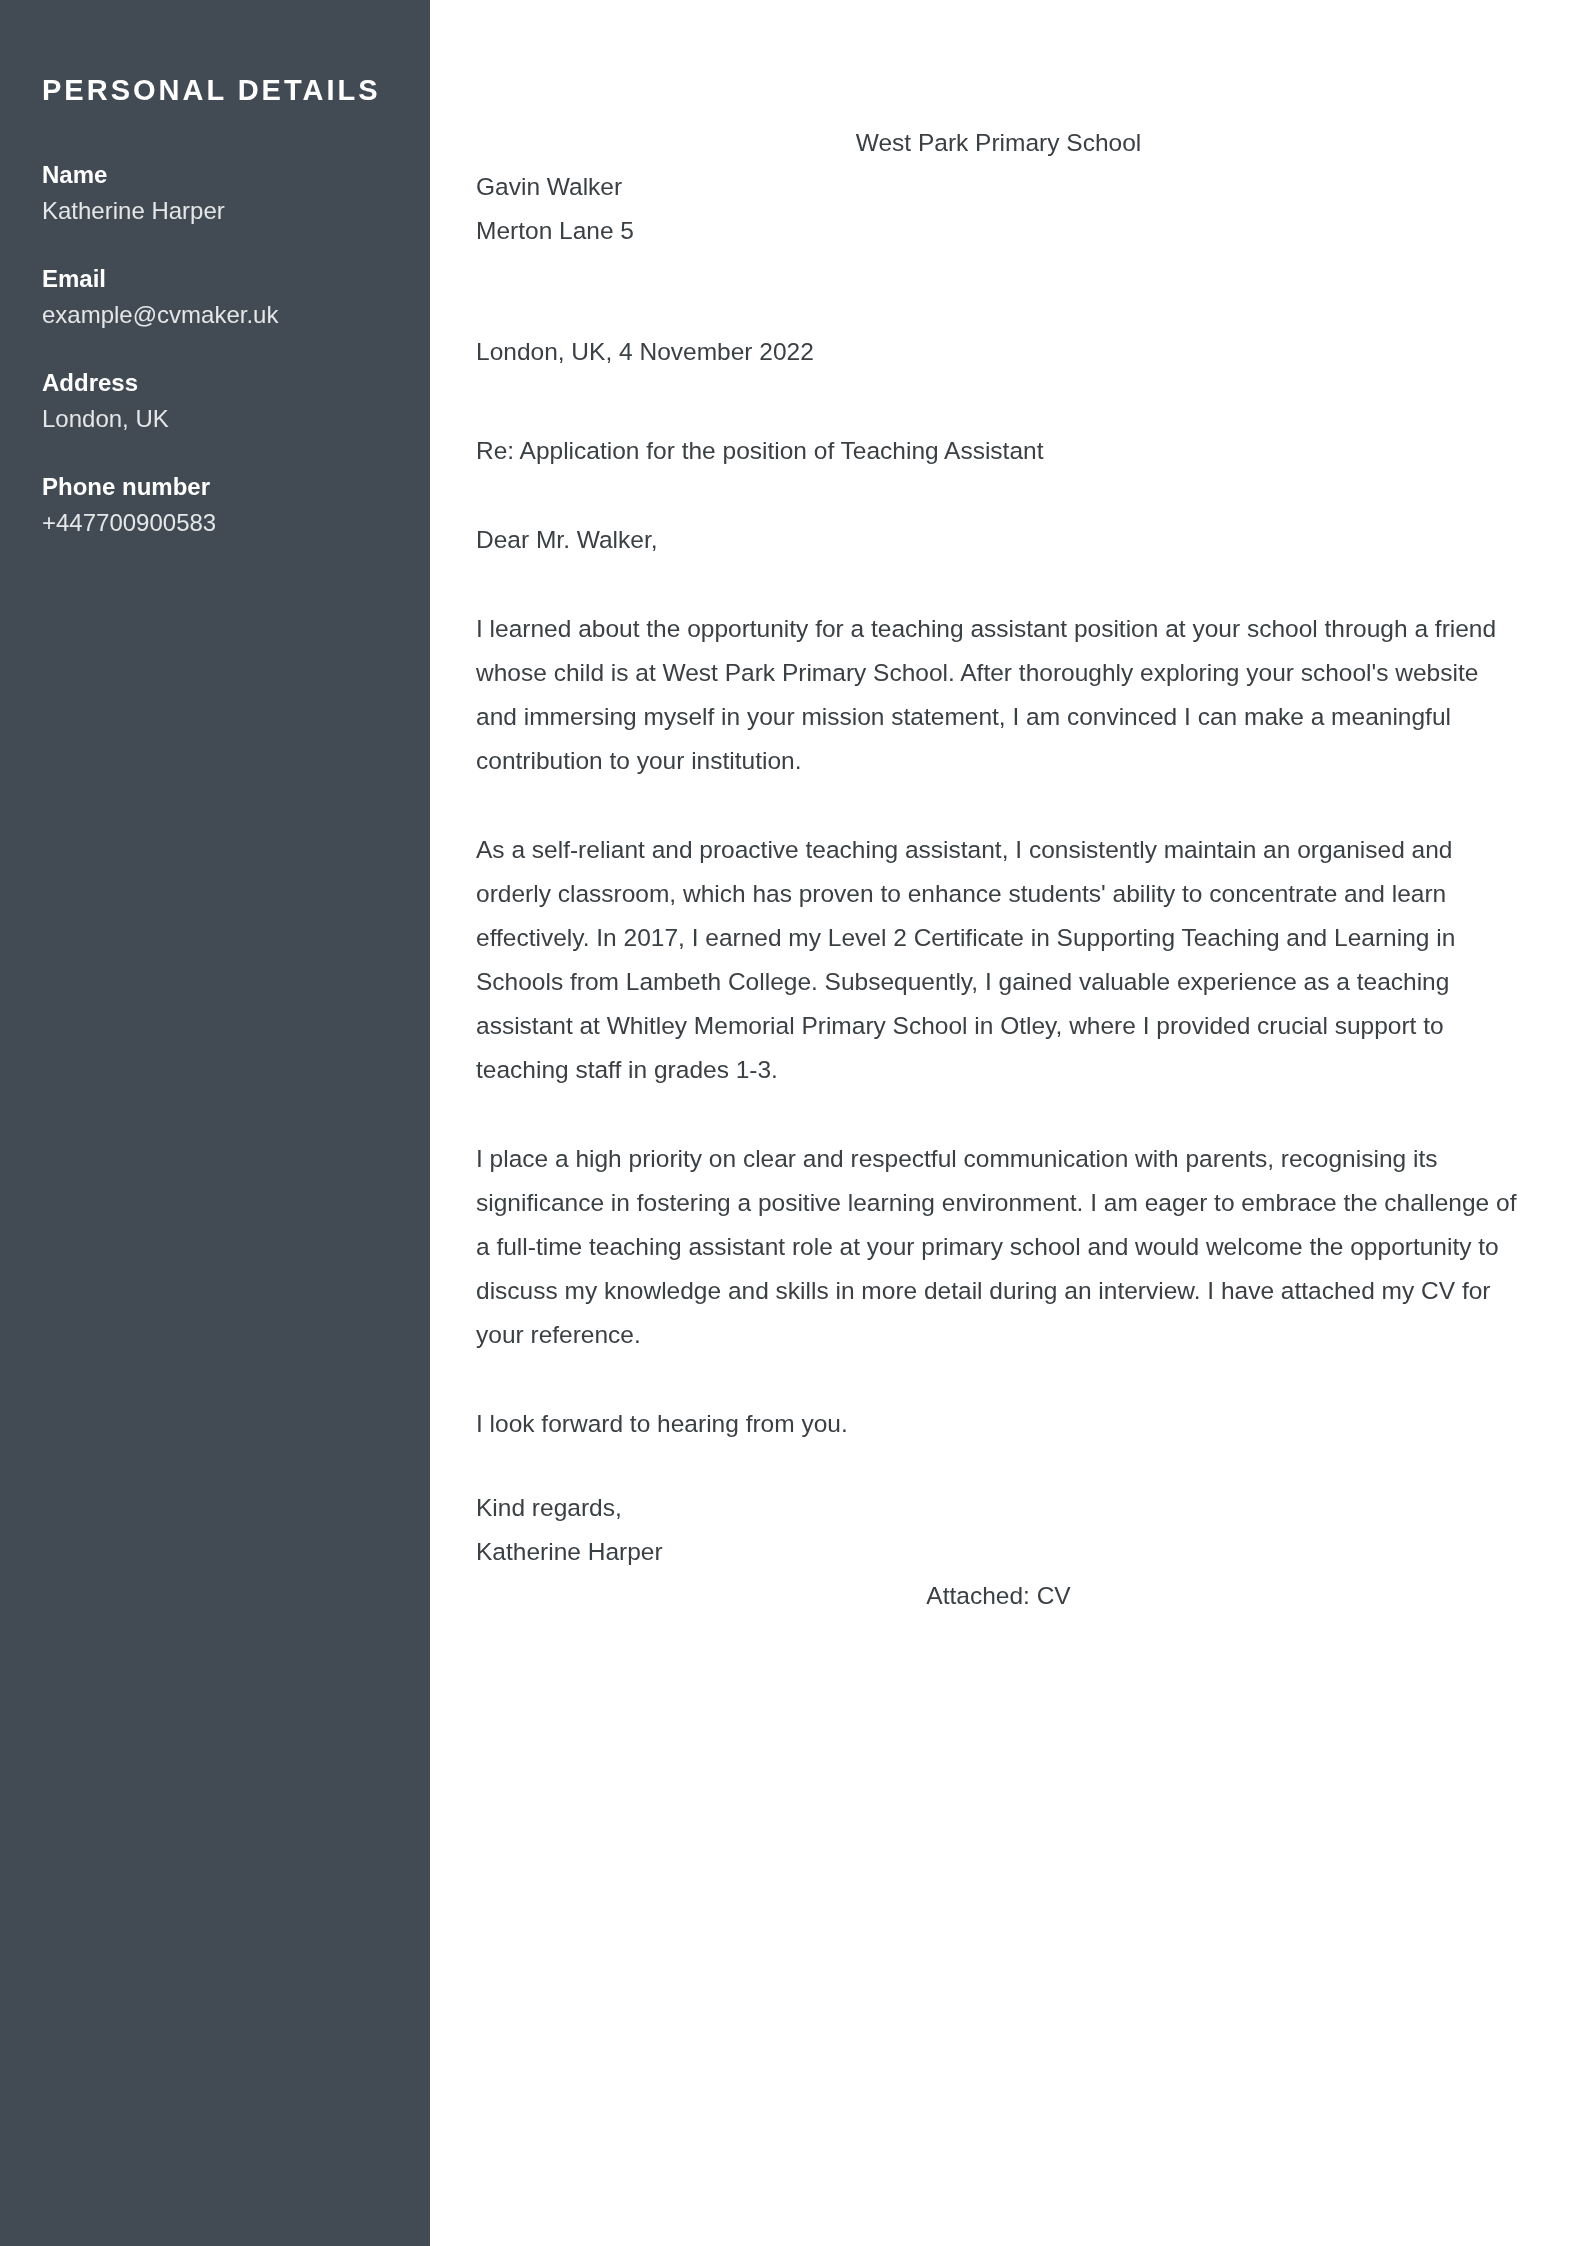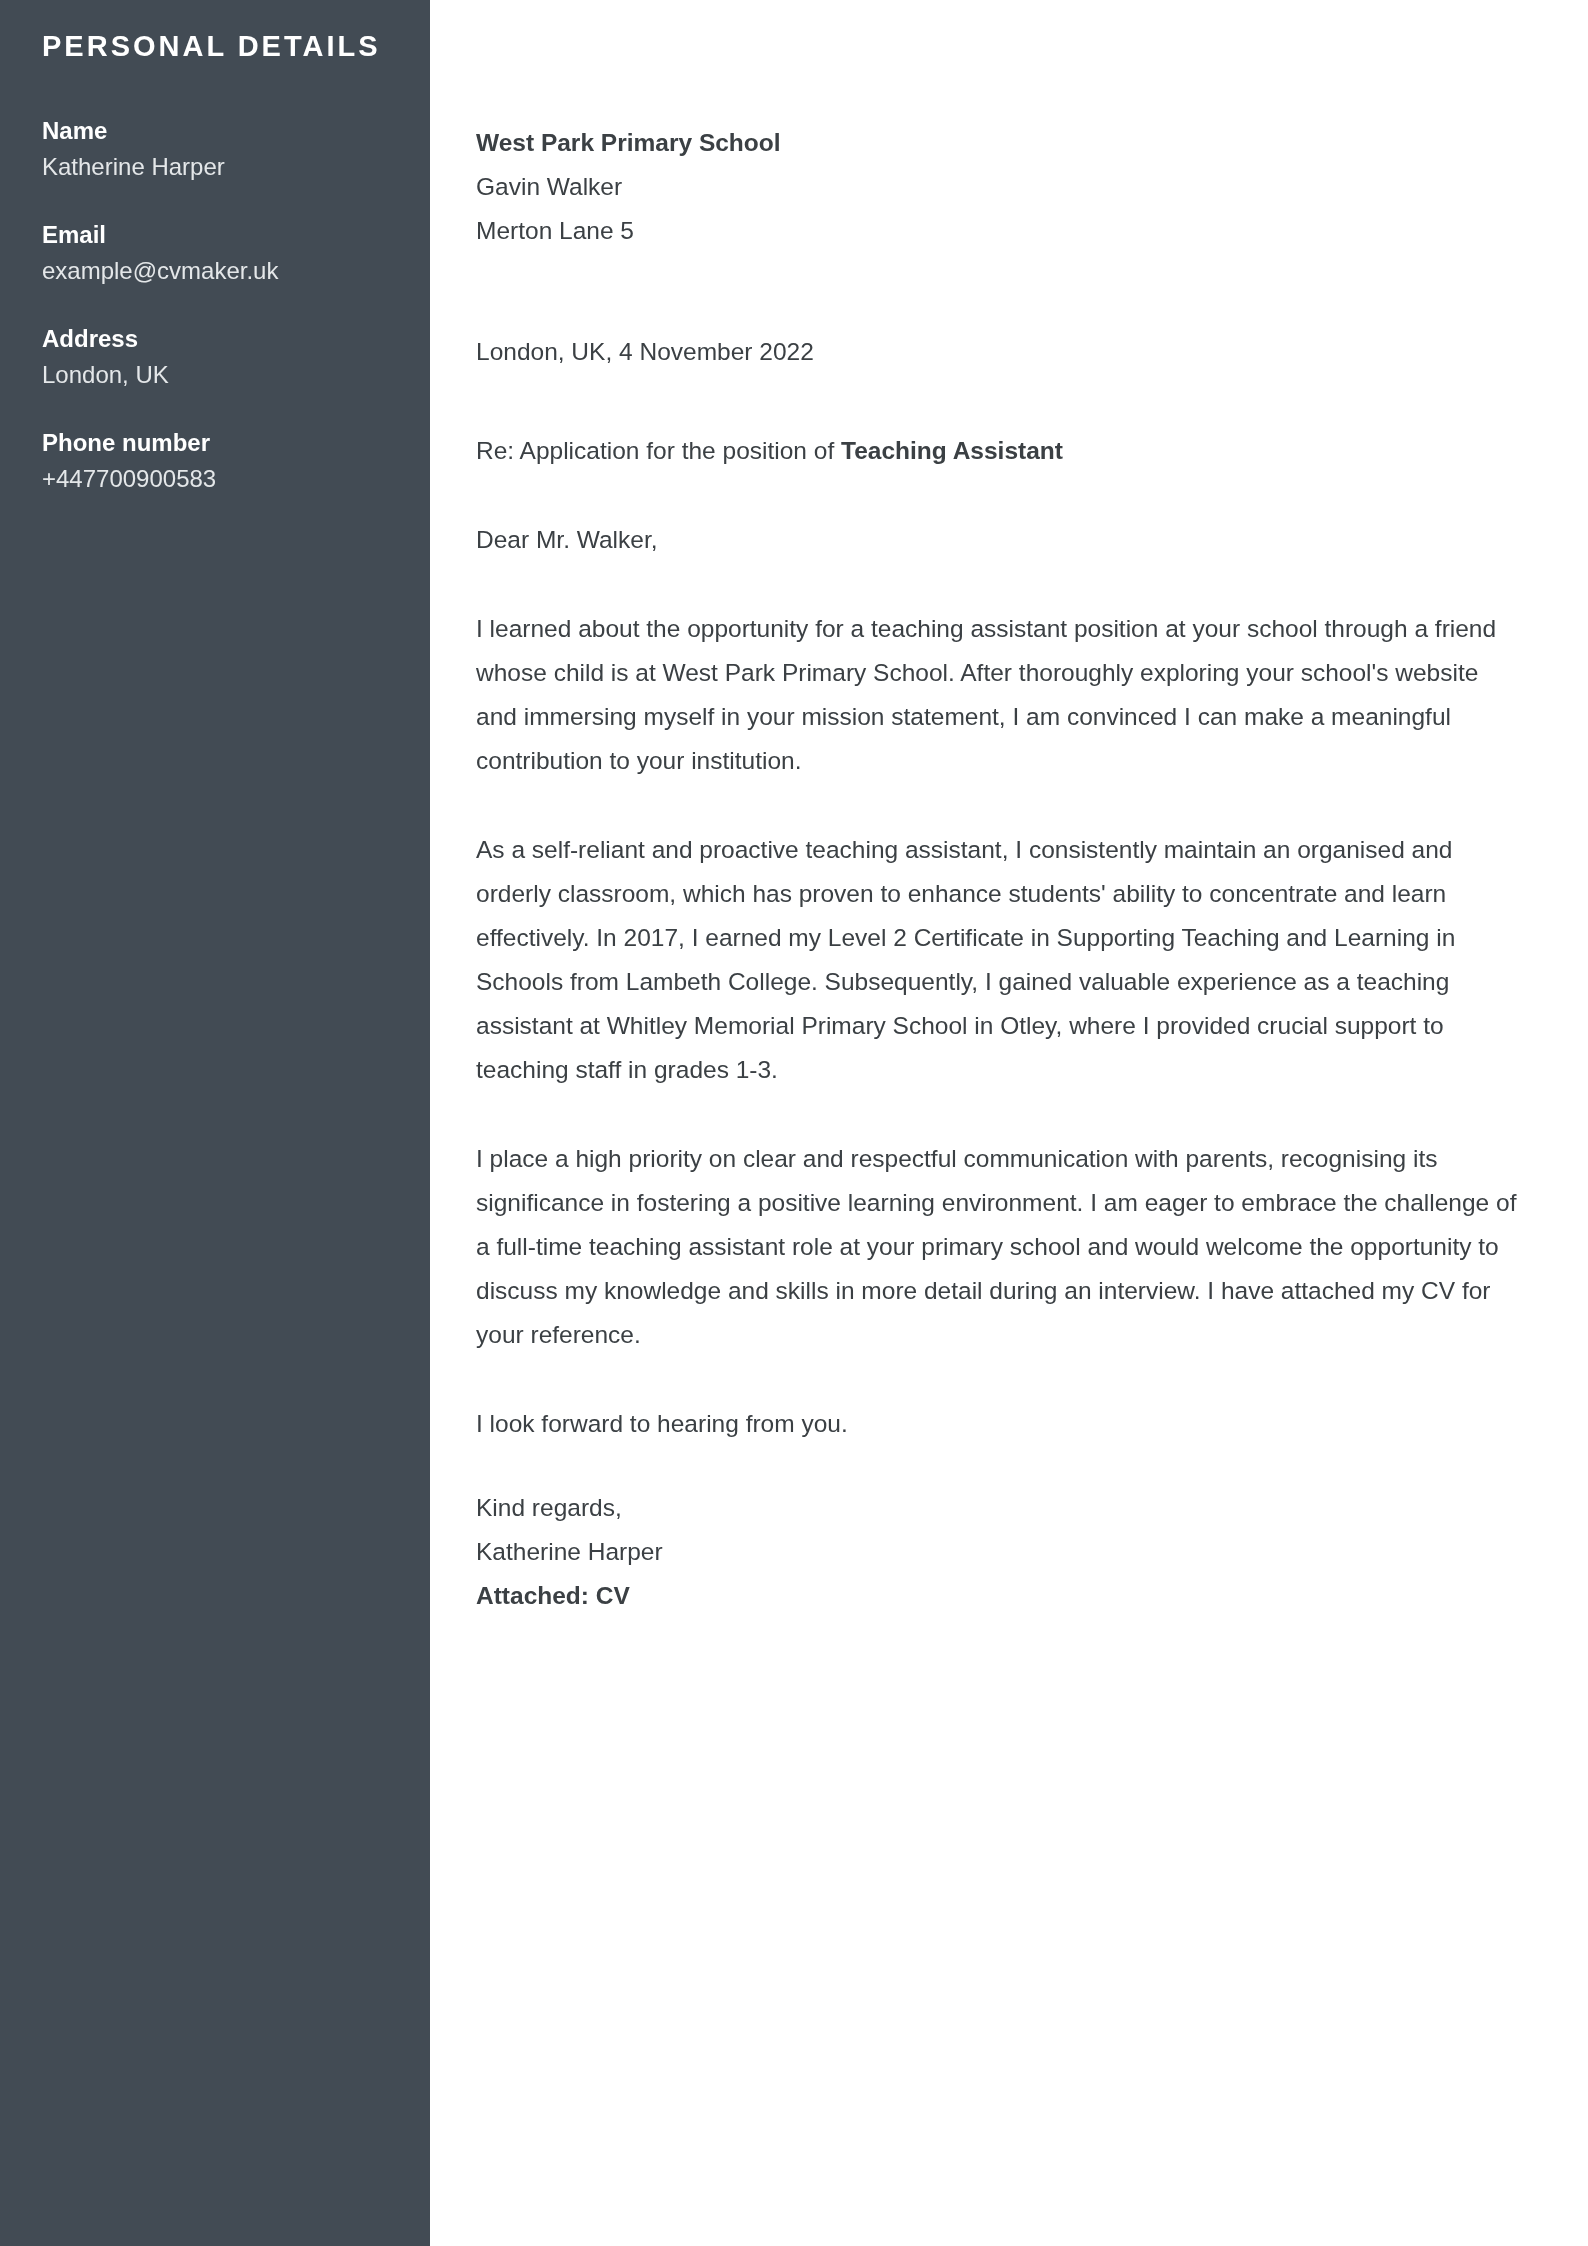--- a/index.html
+++ b/index.html
@@ -23,21 +23,21 @@
   }
   
   .sidebar {
     position: absolute;
     left: 0;
     top: 0;
     width: 430px;
     height: 2246px;
     background: #424B54;
     box-sizing: border-box;
-    padding: 28px 28px 0 42px;
+    padding: 72px 28px 0 42px;
   }
   .sidebar-title {
     margin: 0;
     color: #ffffff;
     font-size: 29px;
     line-height: 36px;
     font-weight: 700;
     letter-spacing: 3px;
   }
   .fields {
@@ -72,21 +72,22 @@
     padding-top: 121px;
     color: #3b4044;
     font-size: 24.5px;
     line-height: 44px;
     font-weight: 400;
   }
   .letter p {
     margin: 0;
   }
   .bold {
-    font-weight: 700;
+    font-weight: 400;
+    text-align: center;
   }
   .dateline  { margin-top: 77px !important; }
   .reline    { margin-top: 55px !important; }
   .salutation{ margin-top: 45px !important; }
   .para      { margin-top: 45px !important; }
   .signoff-block { margin-top: 40px; }
 </style>
 </head>
 <body>
 

